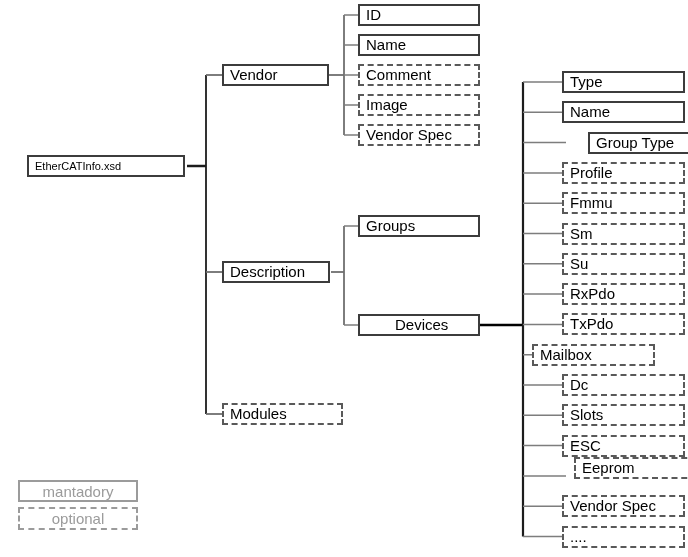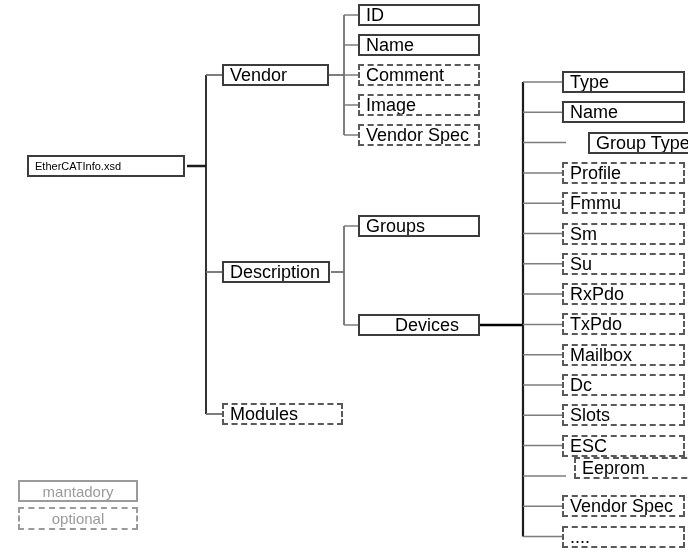--- a/index.html
+++ b/index.html
@@ -16,21 +16,21 @@
     left: 0; top: 0;
     width: 688px; height: 557px;
     z-index: 0;
   }
   .node {
     position: absolute;
     z-index: 1;
     box-sizing: border-box;
     background: #ffffff;
     color: #000000;
-    font-size: 18px;
+    font-size: 15px;
     line-height: 18px;
     padding-left: 6px;
     display: flex;
     align-items: center;
     white-space: nowrap;
     overflow: hidden;
   }
   .node.mandatory { border: 2px solid #3c3c3c; }
   .node.optional  { border: 2px dashed #595959; }
   .node.root-node { font-size: 11px; }
@@ -105,21 +105,21 @@
       <div class="node mandatory" style="left: 358px; top: 314px; width: 122px; height: 22px; padding-left: 35px;">Devices</div>
       <div class="node mandatory" style="left: 562px; top: 71px; width: 123px; height: 22px;">Type</div>
       <div class="node mandatory" style="left: 562px; top: 101.3px; width: 123px; height: 22px;">Name</div>
       <div class="node mandatory" style="left: 588px; top: 131.6px; width: 123px; height: 22px;">Group Type</div>
       <div class="node optional" style="left: 562px; top: 161.9px; width: 123px; height: 22px;">Profile</div>
       <div class="node optional" style="left: 562px; top: 192.2px; width: 123px; height: 22px;">Fmmu</div>
       <div class="node optional" style="left: 562px; top: 222.5px; width: 123px; height: 22px;">Sm</div>
       <div class="node optional" style="left: 562px; top: 252.8px; width: 123px; height: 22px;">Su</div>
       <div class="node optional" style="left: 562px; top: 283.1px; width: 123px; height: 22px; text-align: right;">RxPdo</div>
       <div class="node optional" style="left: 562px; top: 313.4px; width: 123px; height: 22px;">TxPdo</div>
-      <div class="node optional" style="left: 562px; top: 343.7px; width: 123px; height: 22px;">Mailbox</div>
+      <div class="node optional" style="left: 532px; top: 343.7px; width: 123px; height: 22px;">Mailbox</div>
       <div class="node optional" style="left: 562px; top: 374px; width: 123px; height: 22px;">Dc</div>
       <div class="node optional" style="left: 562px; top: 404.3px; width: 123px; height: 22px;">Slots</div>
       <div class="node optional" style="left: 562px; top: 434.6px; width: 123px; height: 22px; text-align: right;">ESC</div>
       <div class="node optional" style="left: 562px; top: 457px; width: 123px; height: 22px; margin-left: 12px;">Eeprom</div>
       <div class="node optional" style="left: 562px; top: 495.2px; width: 123px; height: 22px;">Vendor Spec</div>
       <div class="node optional" style="left: 562px; top: 525.5px; width: 123px; height: 22px;">....</div>
     </div>
 
   <div class="legend-box mandatory" style="left:18px; top:480px; width:120px; height:22px;">mantadory</div>
   <div class="legend-box optional" style="left:18px; top:507px; width:120px; height:23px;">optional</div>

